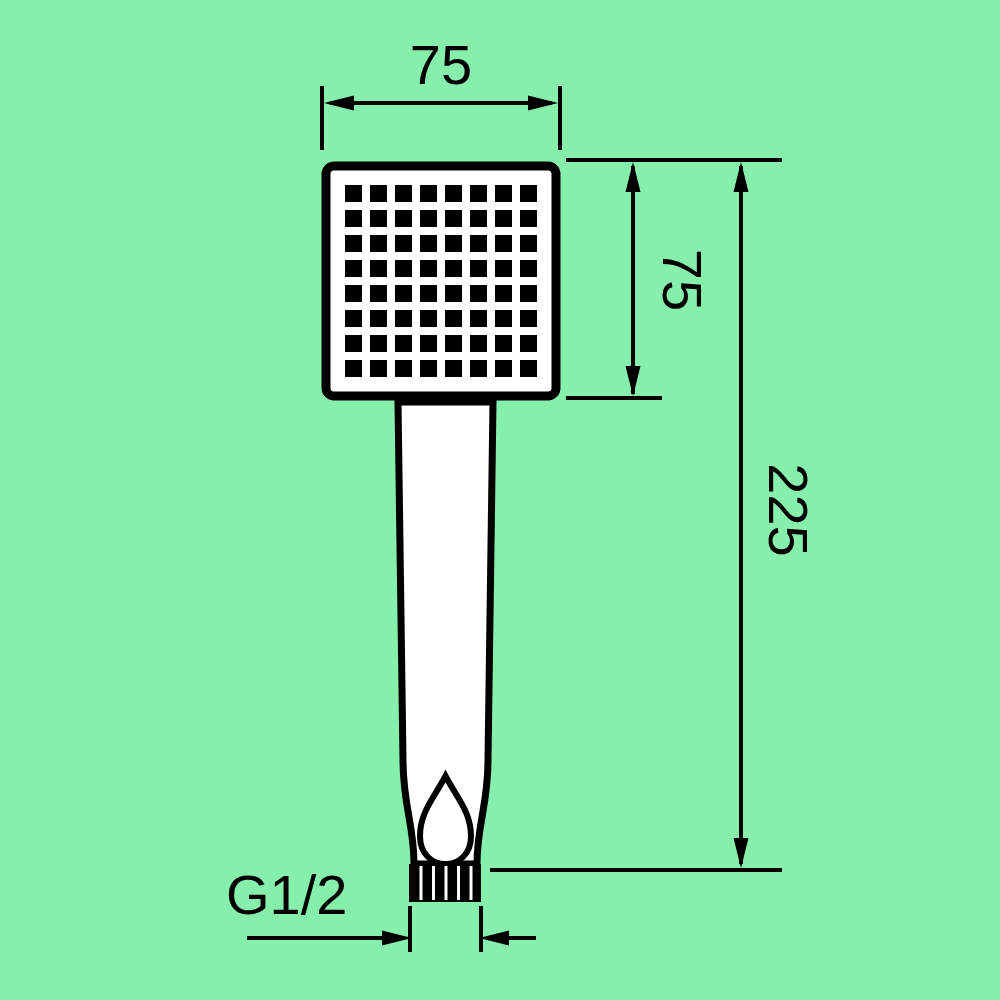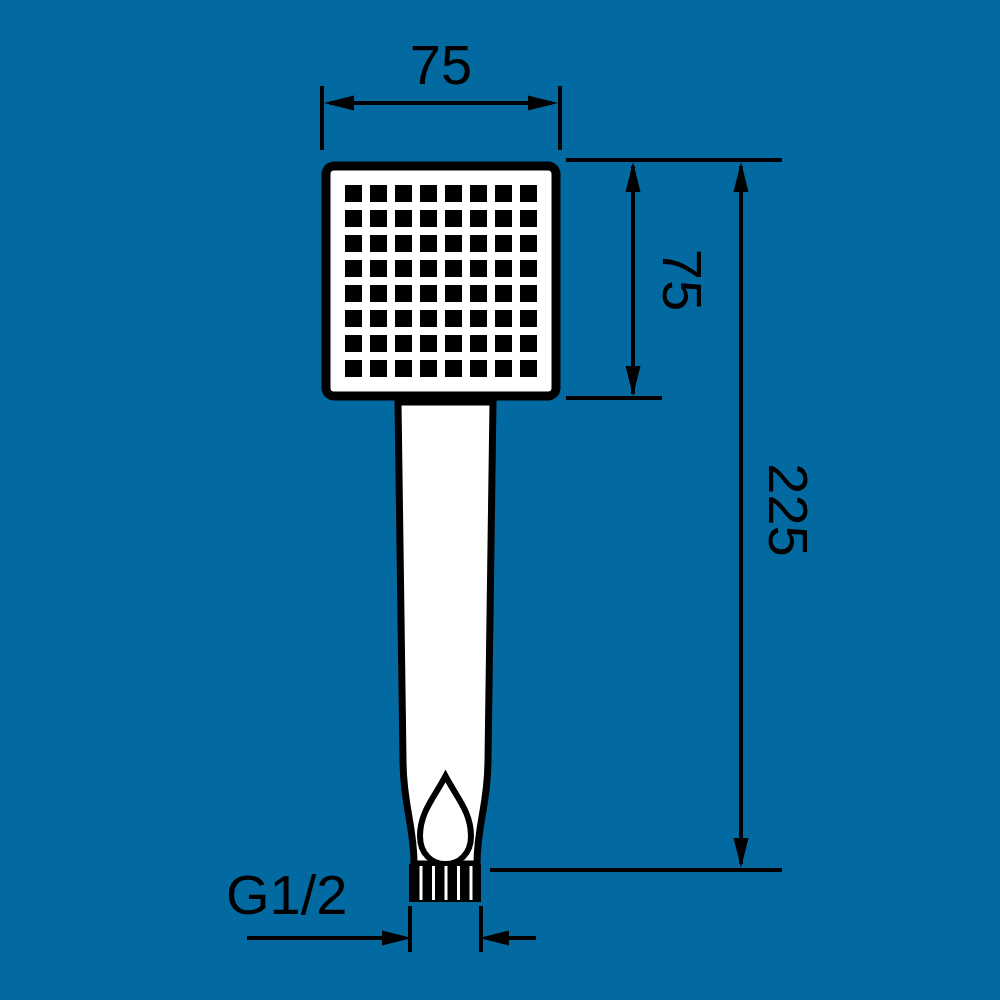--- a/index.html
+++ b/index.html
@@ -4,21 +4,21 @@
 <style>
   html, body {
     margin: 0;
     padding: 0;
     background: #ffffff;
   }
   .canvas {
     position: relative;
     width: 1000px;
     height: 1000px;
-    background: #0369a1;
+    background: #86efac;
     overflow: hidden;
   }
   svg {
     display: block;
   }
   .dim-text {
     font-family: "Liberation Sans", sans-serif;
     font-size: 56px;
     fill: #000000;
   }

